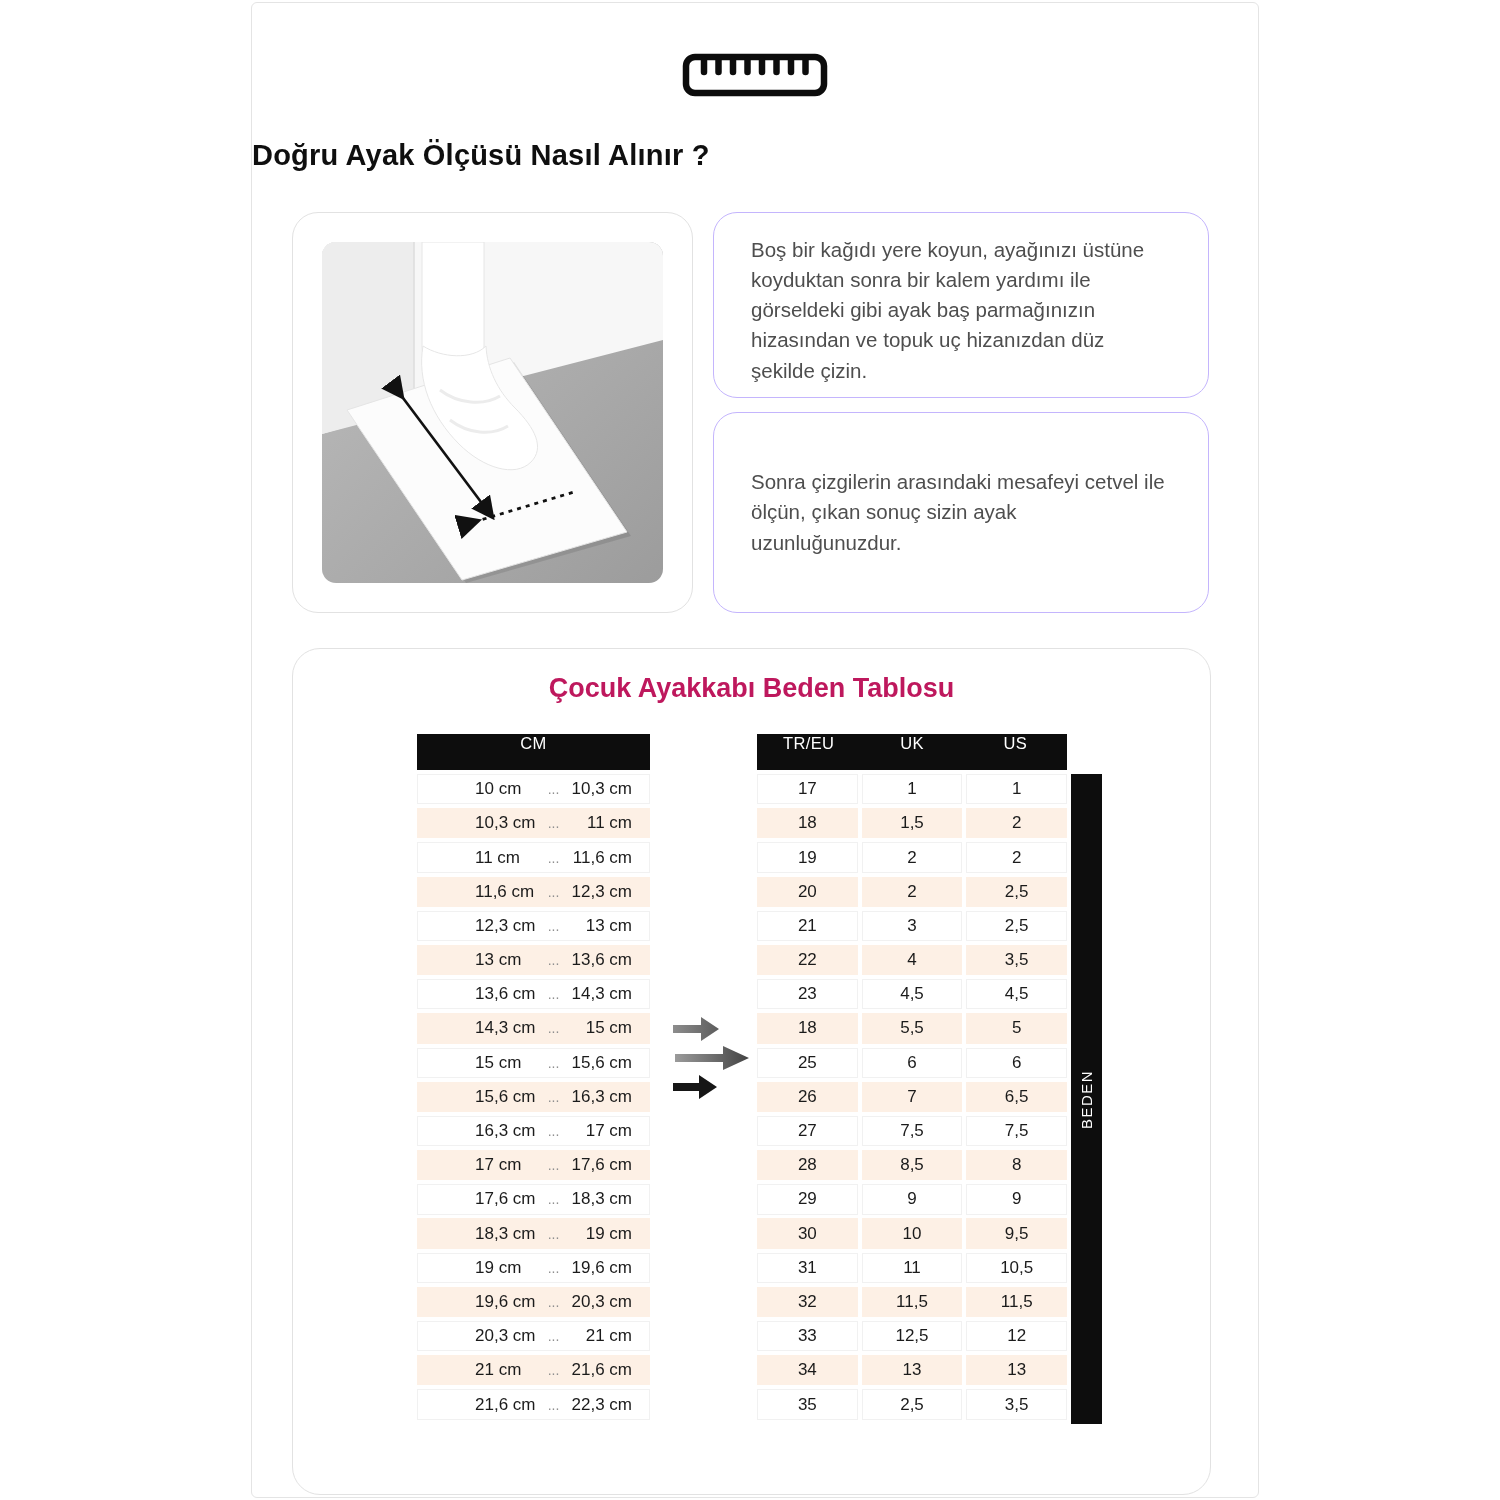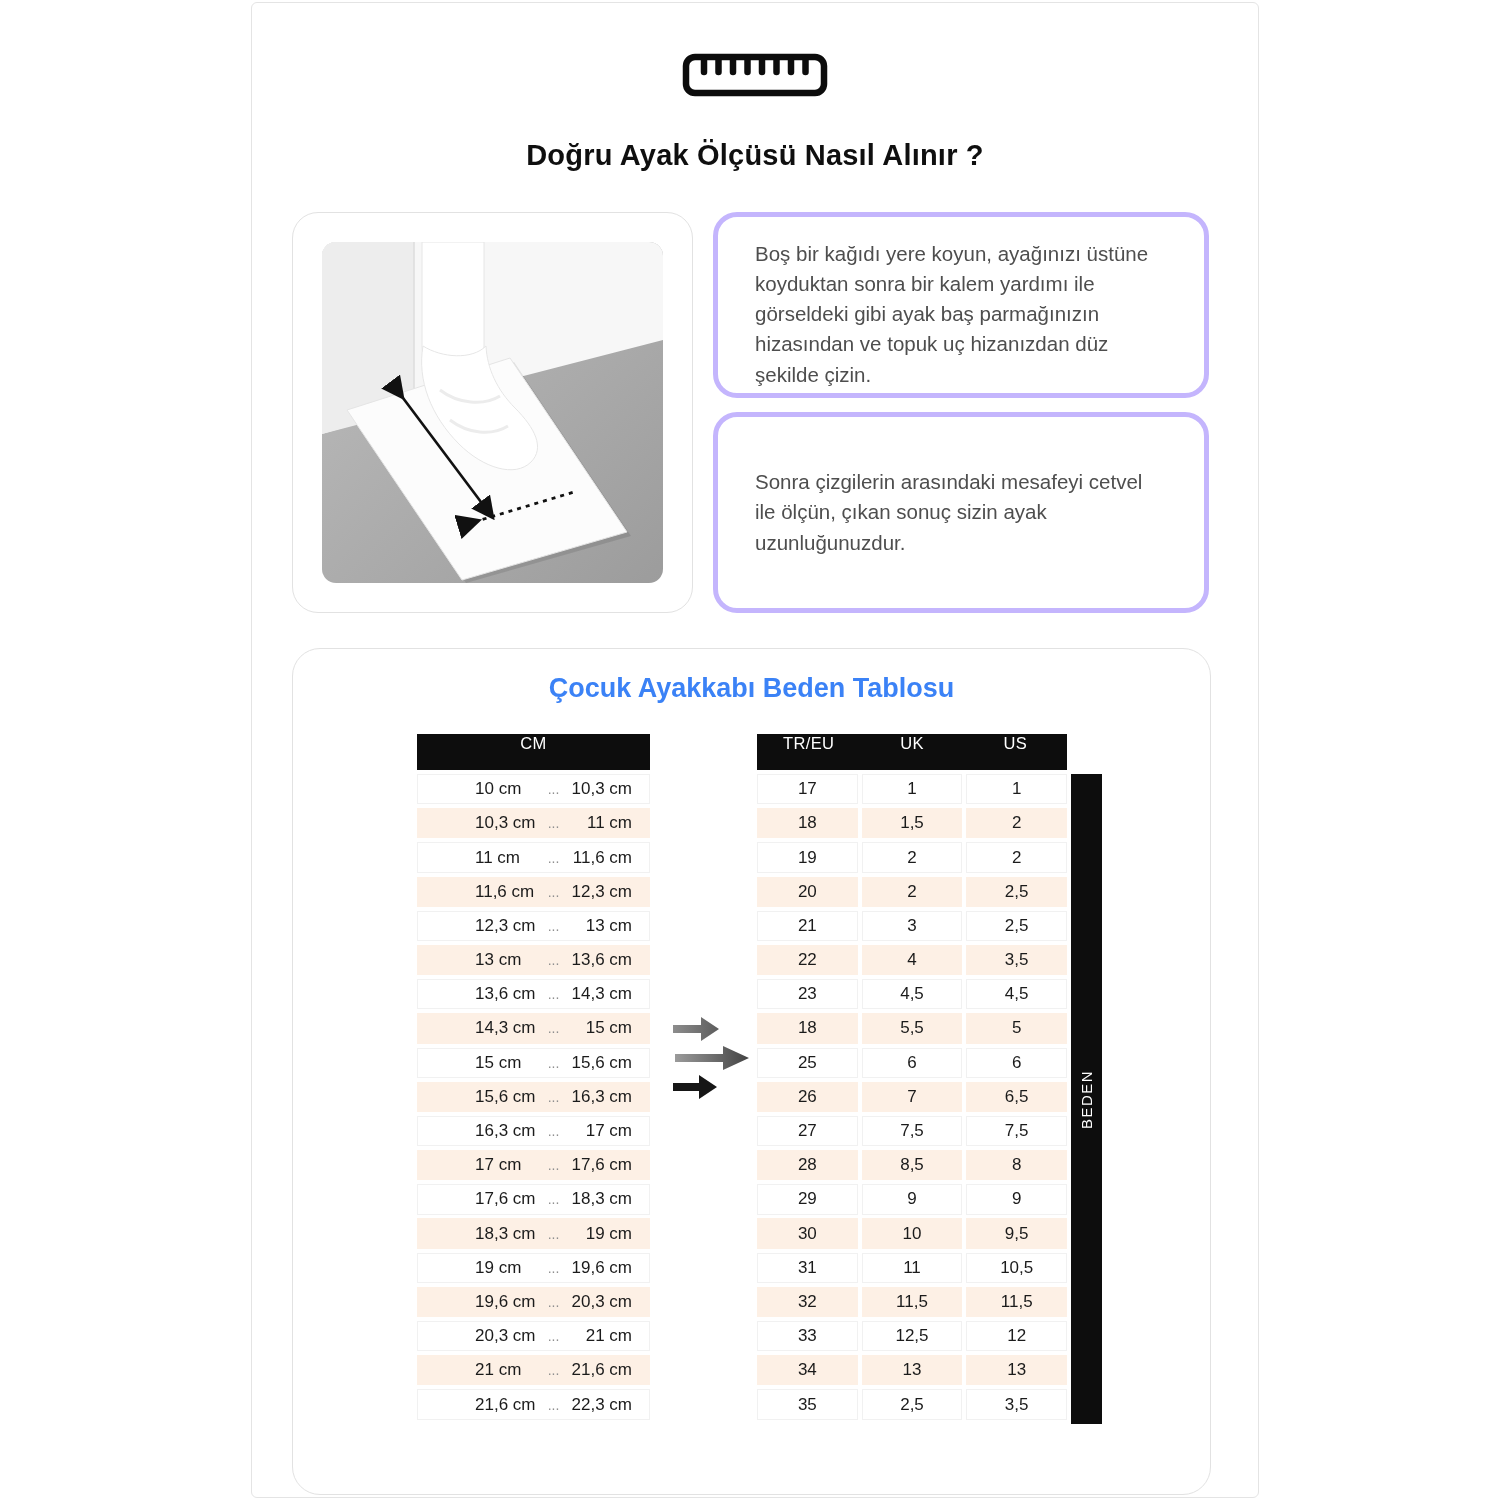--- a/index.html
+++ b/index.html
@@ -1,35 +1,35 @@
 <!DOCTYPE html>
 <html style="--row-alt: #fdf0e5; --header-bg: #0d0d0d;"><head>
 <meta charset="utf-8">
 <style>
   html,body{margin:0;padding:0;background:#ffffff;}
   .page{position:relative;width:1500px;height:1500px;background:#fff;
         font-family:"Liberation Sans",sans-serif;overflow:hidden;}
   .main-card{position:absolute;left:251px;top:2px;width:1006px;height:1494px;
         background:#fff;border:1px solid #e4e4e4;border-radius:6px;}
   .ruler-wrap{position:absolute;left:0;right:0;top:50px;display:flex;justify-content:center;}
-  .page-title{position:absolute;left:0;top:136px;width:100%;text-align:center;margin:0;
+  .page-title{position:absolute;left:0;top:136px;width:100%;text-align:left;margin:0;
         font-size:29px;font-weight:700;color:#0f0f0f;letter-spacing:.2px;}
   .photo-card{position:absolute;left:40px;top:209px;width:399px;height:399px;
         border:1px solid #e2e2e2;border-radius:26px;background:#fff;}
   .photo-clip{position:absolute;left:29px;top:29px;width:341px;height:341px;
         border-radius:14px;overflow:hidden;}
   .text-card{position:absolute;left:461px;top:209px;width:496px;height:186px;
-        border:5px solid #c4b5fd;border-radius:24px;background:#fff;box-sizing:border-box;}
+        border:1px solid #c4b5fd;border-radius:24px;background:#fff;box-sizing:border-box;}
   .text-card p{margin:0;padding:22px 38px 0 37px;font-size:20.5px;line-height:1.47;color:#4e4e4e;}
   .text-card.second{top:409px;height:201px;display:flex;align-items:center;}
   .text-card.second p{padding-top:0;}
   .table-card{position:absolute;left:40px;top:645px;width:917px;height:845px;
         border:1px solid #e2e2e2;border-radius:28px;background:#fff;}
   .chart-title{position:absolute;left:0;top:24px;width:100%;text-align:center;margin:0;
-        font-size:27px;font-weight:700;color:#3b82f6;}
+        font-size:27px;font-weight:700;color:#be185d;}
   .cm-table{position:absolute;left:124px;top:85px;width:233px;}
   .size-table{position:absolute;left:464px;top:85px;width:310px;}
   .thead{height:36px;background:var(--header-bg,#0d0d0d);color:#fff;display:flex;align-items:flex-start;
         justify-content:center;font-size:16.5px;letter-spacing:.4px;margin-bottom:4px;}
   .thead span{flex:1;text-align:center;}
   .tbody{display:flex;flex-direction:column;gap:3.9px;}
   .trow{height:30.3px;display:flex;align-items:center;font-size:17px;color:#1b1b1b;padding-left:34px;}
   .bg-white{background:#fff;box-shadow:inset 0 0 0 1px #f1f1f1;}
   .bg-alt{background:var(--row-alt,#fdf0e5);}
   .c-min{flex:1;padding-left:24px;}

